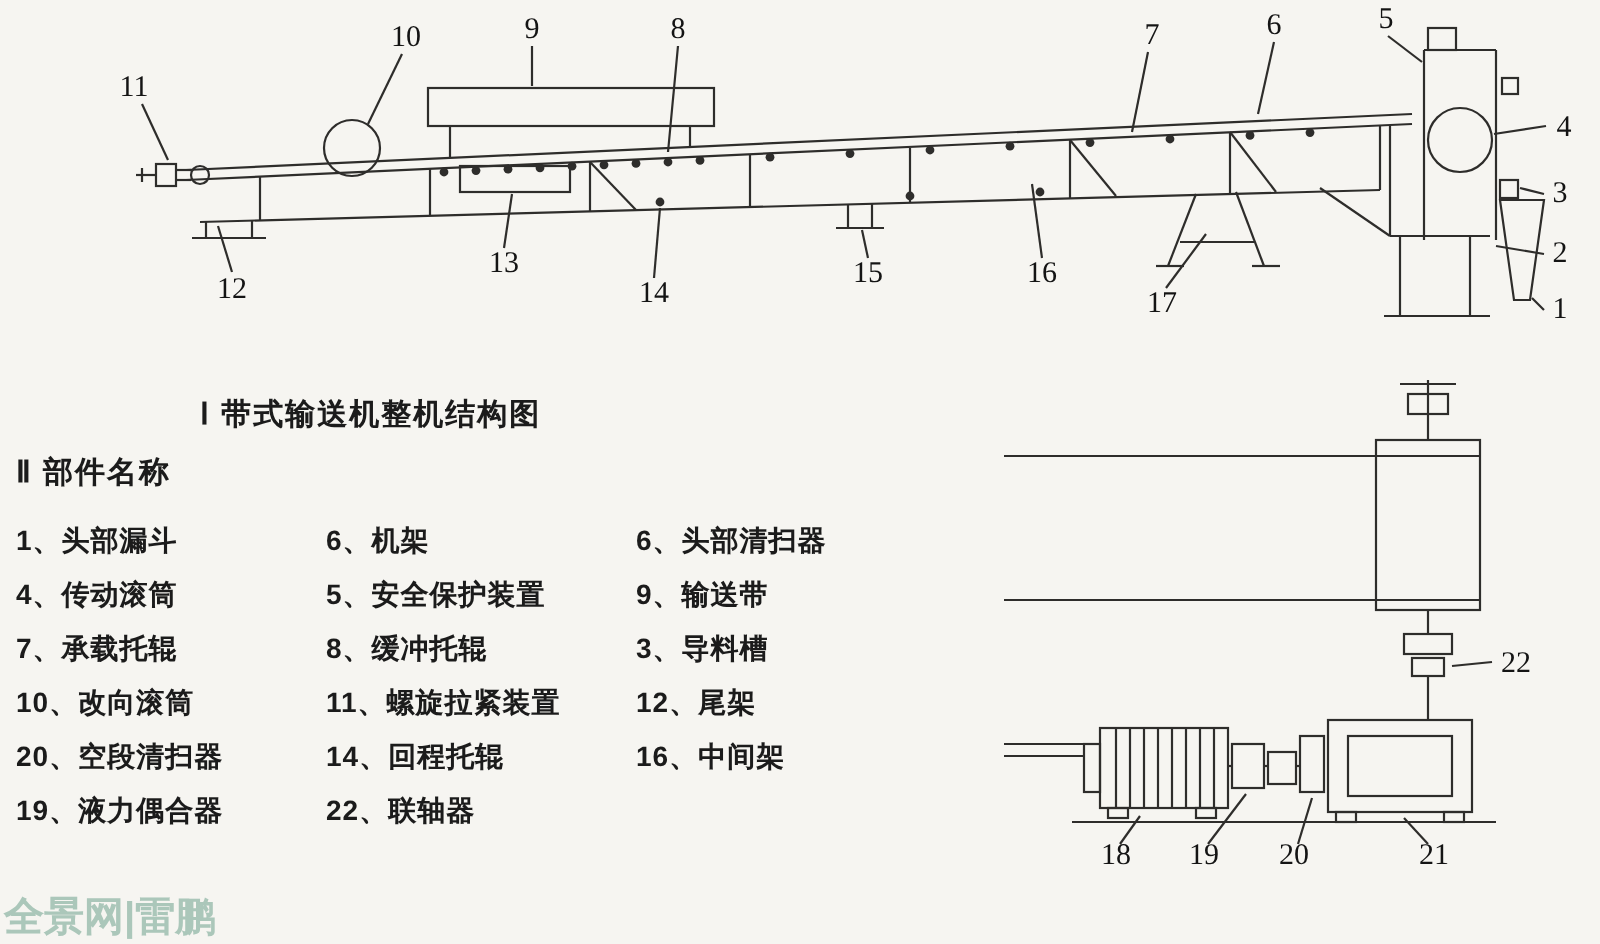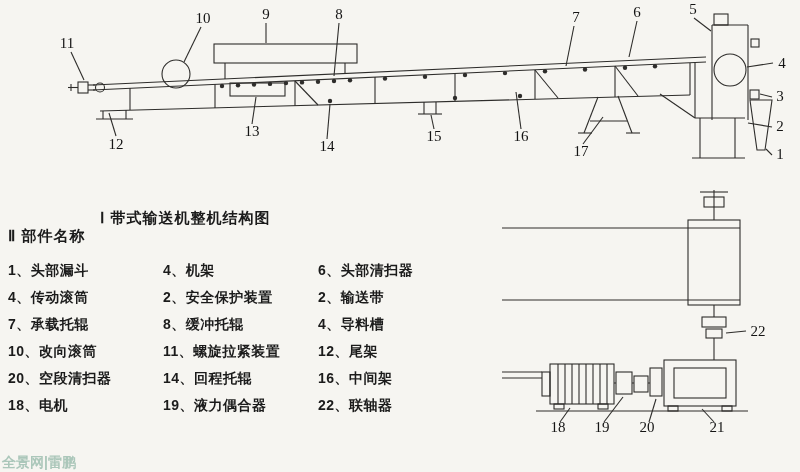--- a/index.html
+++ b/index.html
@@ -14,35 +14,35 @@
   svg line, svg rect, svg circle, svg polygon, svg polyline {
     stroke:#2e2d2b; stroke-width:1.1; fill:none;
   }
   svg g.dots circle { fill:#2e2d2b; stroke:none; }
   svg text {
     fill:#141414; stroke:none;
     font-family:"Liberation Serif", serif;
     font-size:15px; text-anchor:middle;
   }
   .section-title {
-    position:absolute; left:100px; top:209px;
+    position:absolute; left:100px; top:198px;
     font-size:15px; font-weight:bold; letter-spacing:1px;
   }
   .parts-heading {
     position:absolute; left:8px; top:227px;
     font-size:15px; font-weight:bold; letter-spacing:1px;
   }
   .parts-grid {
     position:absolute; left:8px; top:262px;
     display:grid; grid-template-columns:155px 155px 160px; grid-auto-rows:27px;
     font-size:14px; font-weight:bold; letter-spacing:0.5px; white-space:nowrap;
   }
   .watermark {
     position:absolute; left:2px; bottom:0; z-index:4;
-    font-size:14px; font-weight:bold; color:rgba(110,160,140,0.55);
+    font-size:20px; font-weight:bold; color:rgba(110,160,140,0.55);
   }
 </style>
 </head>
 <body>
 
 <svg class="d1" viewBox="0 0 800 185">
   <g>
     <line x1="93" y1="85" x2="706" y2="57"></line>
     <line x1="93" y1="90" x2="706" y2="62"></line>
     <line x1="100" y1="111" x2="690" y2="95"></line>
@@ -183,35 +183,34 @@
     <text x="521" y="141">16</text>
     <text x="581" y="156">17</text>
   </g>
 </svg>
 
 <div class="section-title">Ⅰ 带式输送机整机结构图</div>
 <div class="parts-heading">Ⅱ 部件名称</div>
 
 <div class="parts-grid">
   <span>1、头部漏斗</span>
-  <span>4、机架</span>
+  <span>6、机架</span>
   <span>6、头部清扫器</span>
   <span>4、传动滚筒</span>
-  <span>2、安全保护装置</span>
-  <span>2、输送带</span>
+  <span>5、安全保护装置</span>
+  <span>9、输送带</span>
   <span>7、承载托辊</span>
   <span>8、缓冲托辊</span>
-  <span>4、导料槽</span>
+  <span>3、导料槽</span>
   <span>10、改向滚筒</span>
   <span>11、螺旋拉紧装置</span>
   <span>12、尾架</span>
   <span>20、空段清扫器</span>
   <span>14、回程托辊</span>
   <span>16、中间架</span>
-  <span>18、电机</span>
   <span>19、液力偶合器</span>
   <span>22、联轴器</span>
 </div>
 
 <svg class="d2" viewBox="0 0 310 287">
   <g>
     <line x1="12" y1="43" x2="250" y2="43"></line>
     <line x1="12" y1="115" x2="250" y2="115"></line>
   </g>
 

